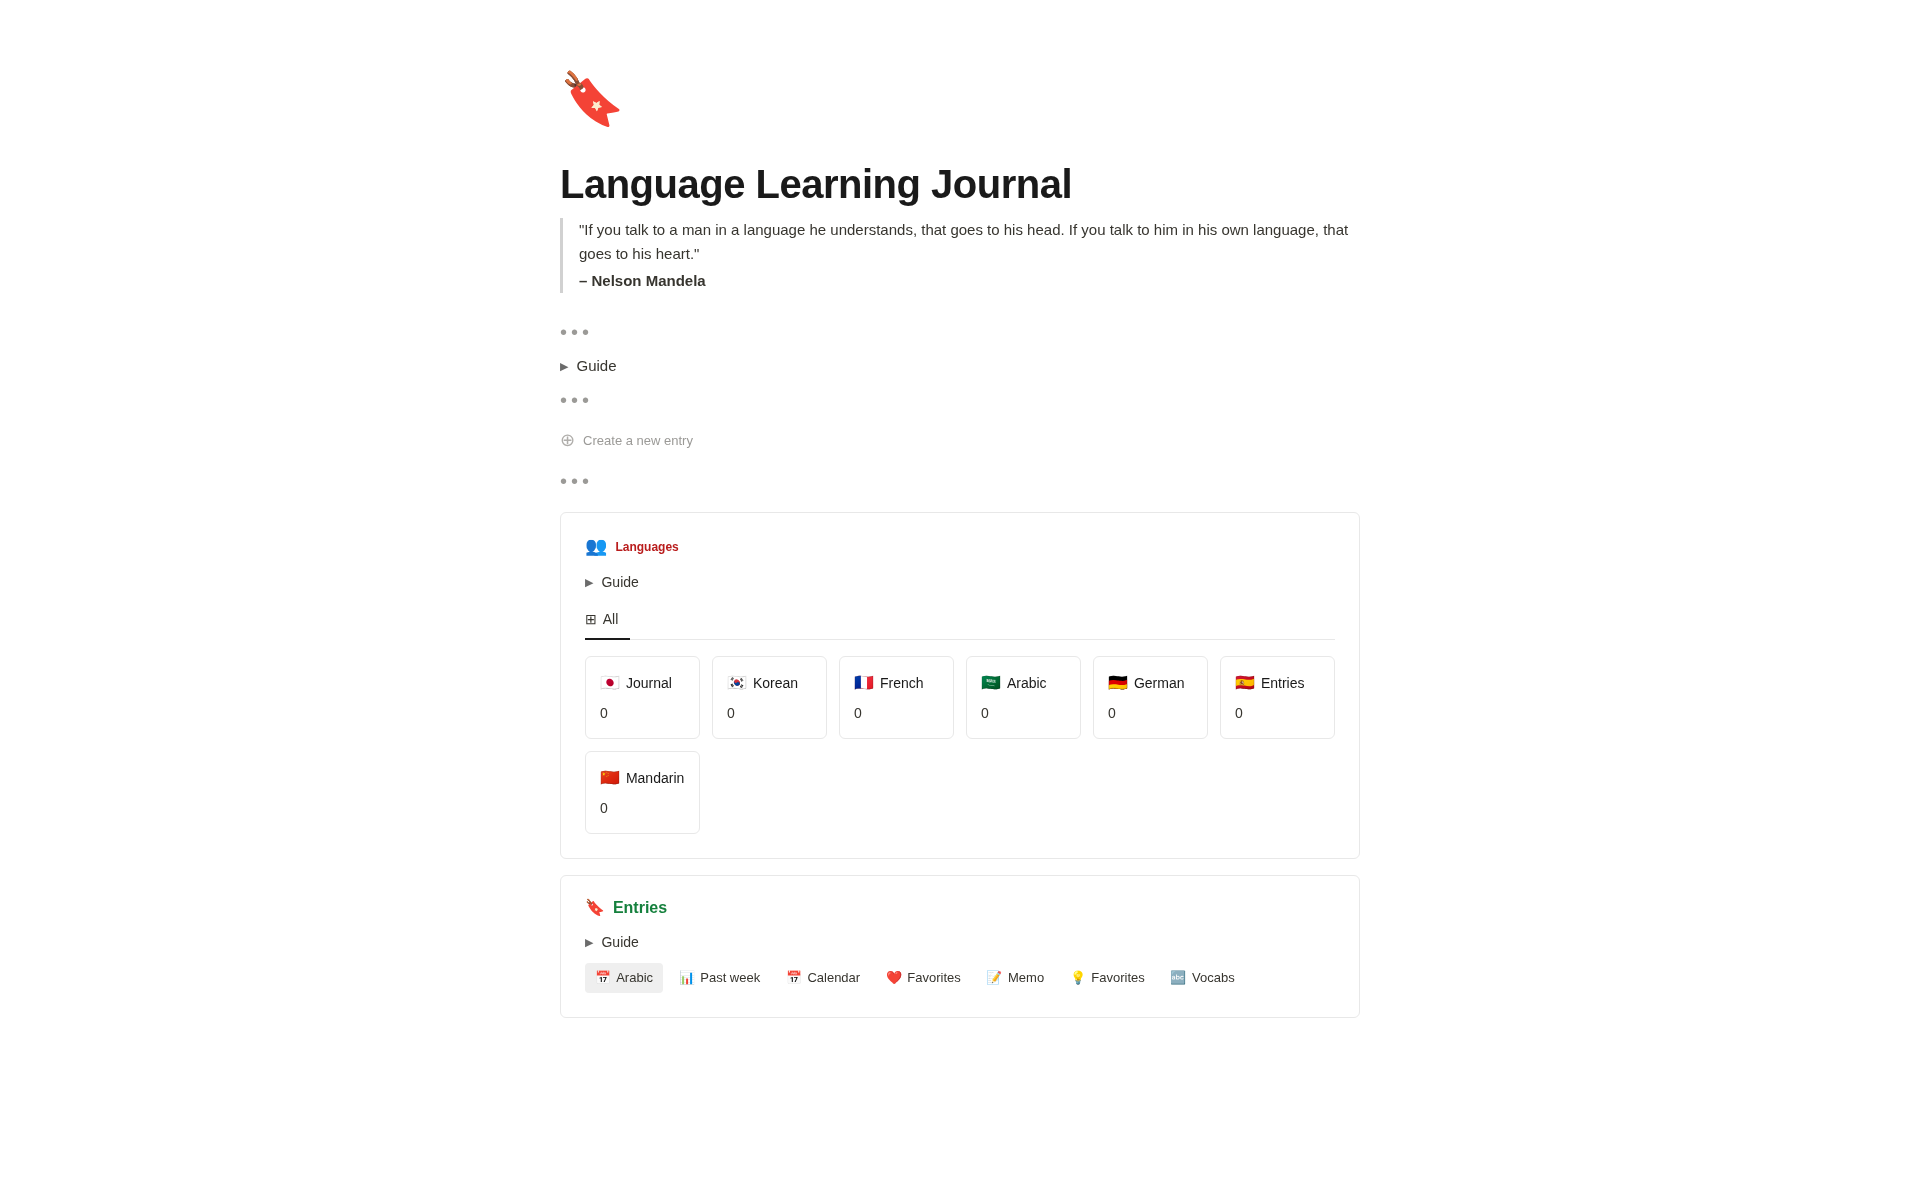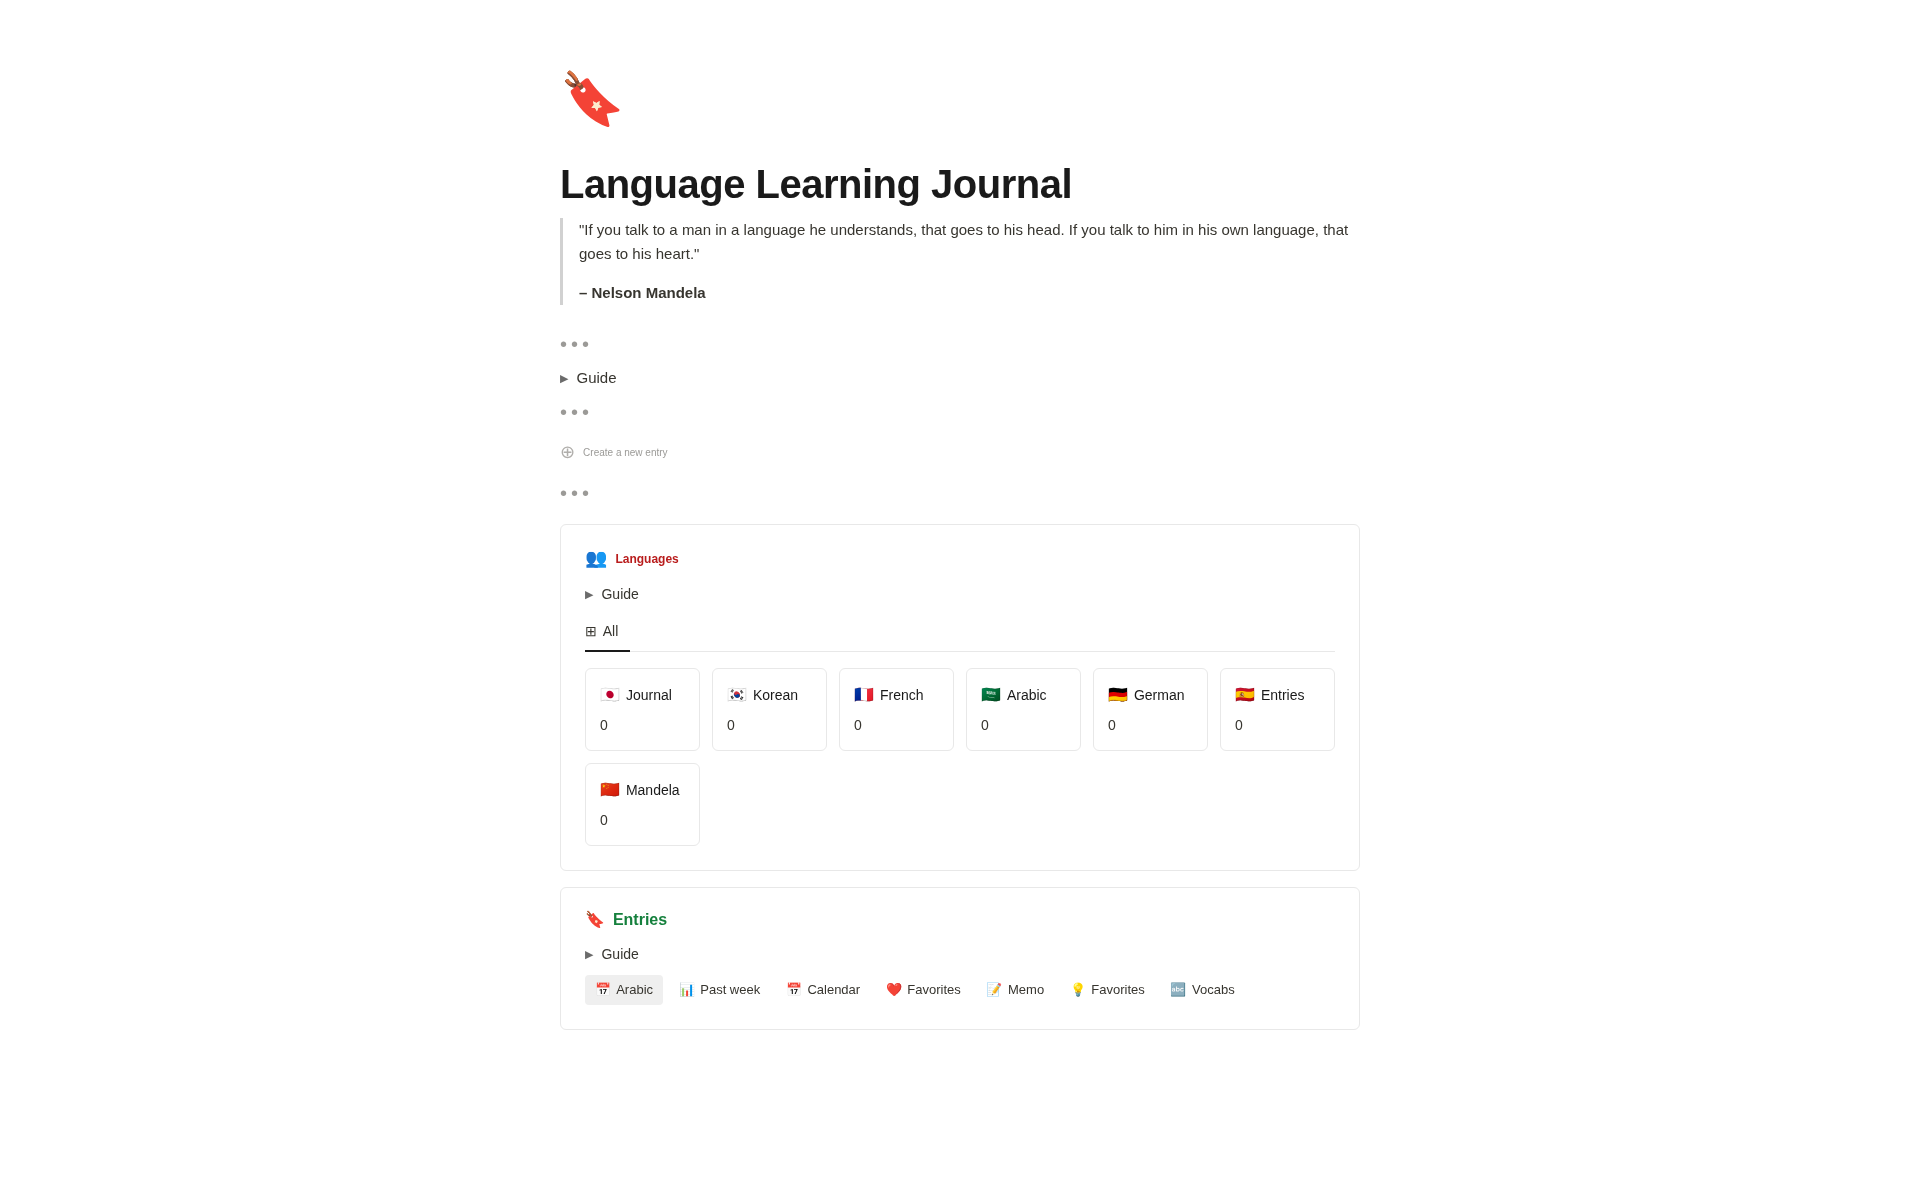--- a/index.html
+++ b/index.html
@@ -33,21 +33,21 @@
       margin-bottom: 24px;
       color: #37352f;
     }
     .quote-text {
       font-size: 15px;
       line-height: 1.6;
     }
     .quote-author {
       font-size: 15px;
       font-weight: 600;
-      margin-top: 16px;
+      margin-top: 4px;
     }
     .dots {
       color: #9b9a97;
       font-size: 20px;
       letter-spacing: 4px;
       margin: 8px 0;
     }
     .toggle-row {
       display: flex;
       align-items: center;
@@ -69,21 +69,21 @@
       gap: 8px;
       margin: 12px 0;
       color: #9b9a97;
       cursor: pointer;
     }
     .create-plus {
       font-size: 18px;
       color: #b0aeab;
     }
     .create-entry-label {
-      font-size: 10px;
+      font-size: 13px;
     }
     .database-block {
       border: 1px solid #e8e8e8;
       border-radius: 6px;
       padding: 20px 24px 24px 24px;
       margin: 16px 0;
       background: #fff;
     }
     .database-header {
       display: flex;
@@ -296,21 +296,21 @@
         <div class="gallery-card">
     <div class="card-lang-row">
       <span class="card-flag">🇪🇸</span>
       <span class="card-lang-name">Entries</span>
     </div>
     <div class="card-count">0</div>
   </div>
         <div class="gallery-card">
     <div class="card-lang-row">
       <span class="card-flag">🇨🇳</span>
-      <span class="card-lang-name">Mandela</span>
+      <span class="card-lang-name">Mandarin</span>
     </div>
     <div class="card-count">0</div>
   </div>
       </div>
   </div>
 
   <div class="entries-block">
     <div class="entries-header">
       <span class="entries-icon">🔖</span>
       <span class="entries-title">Entries</span>

